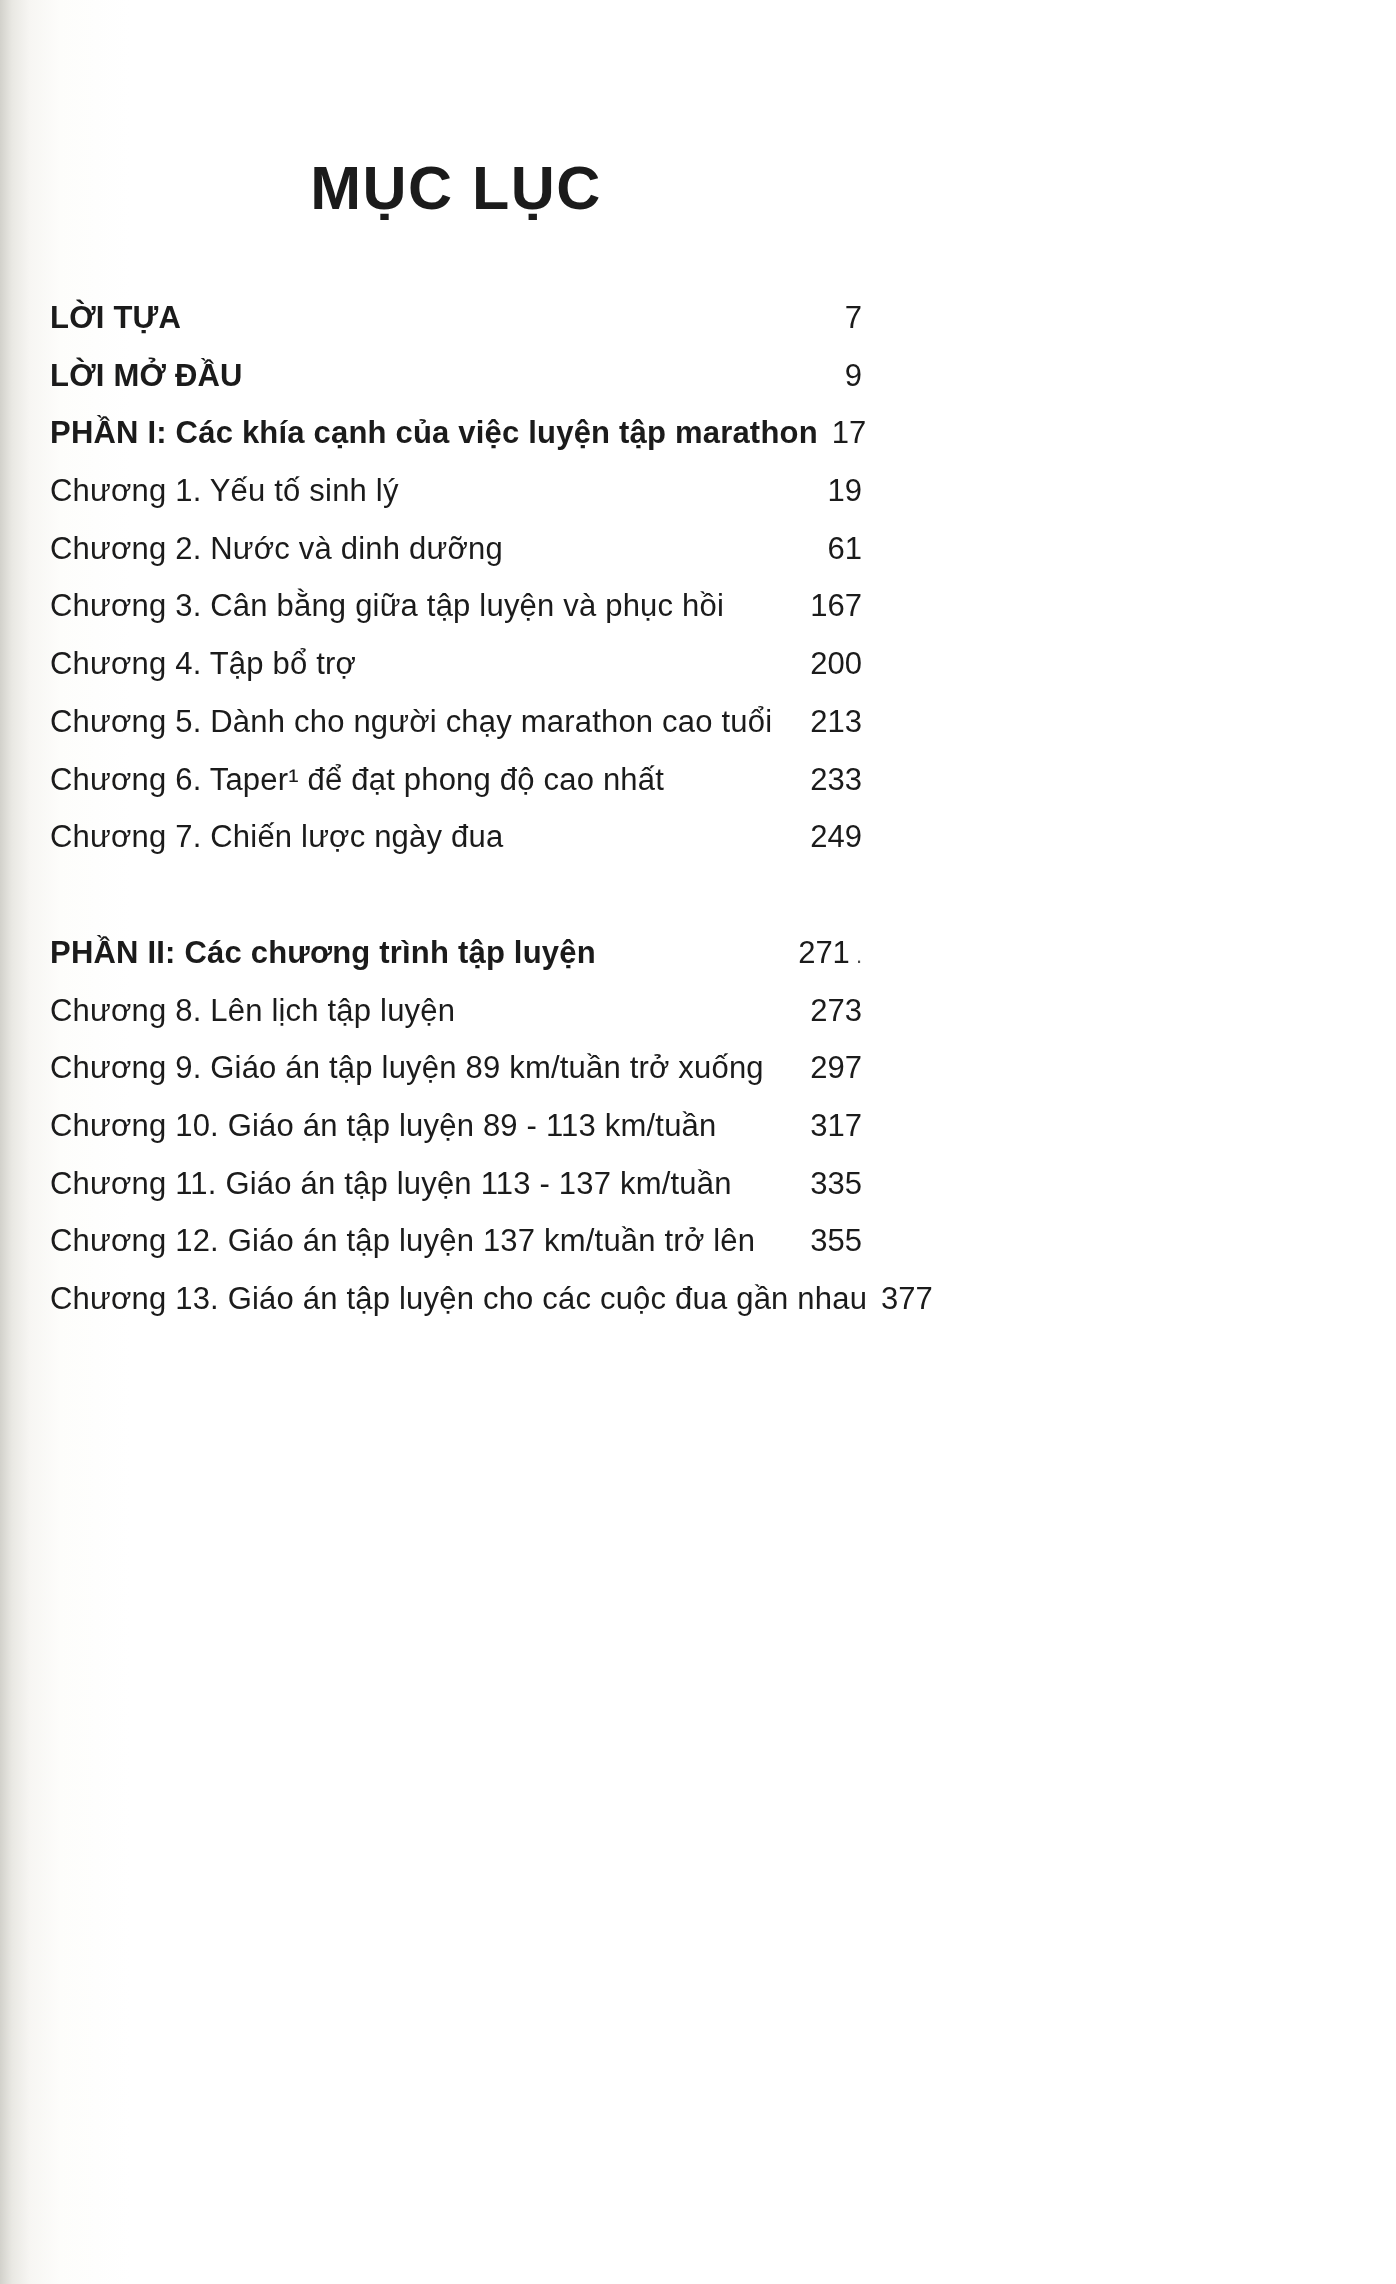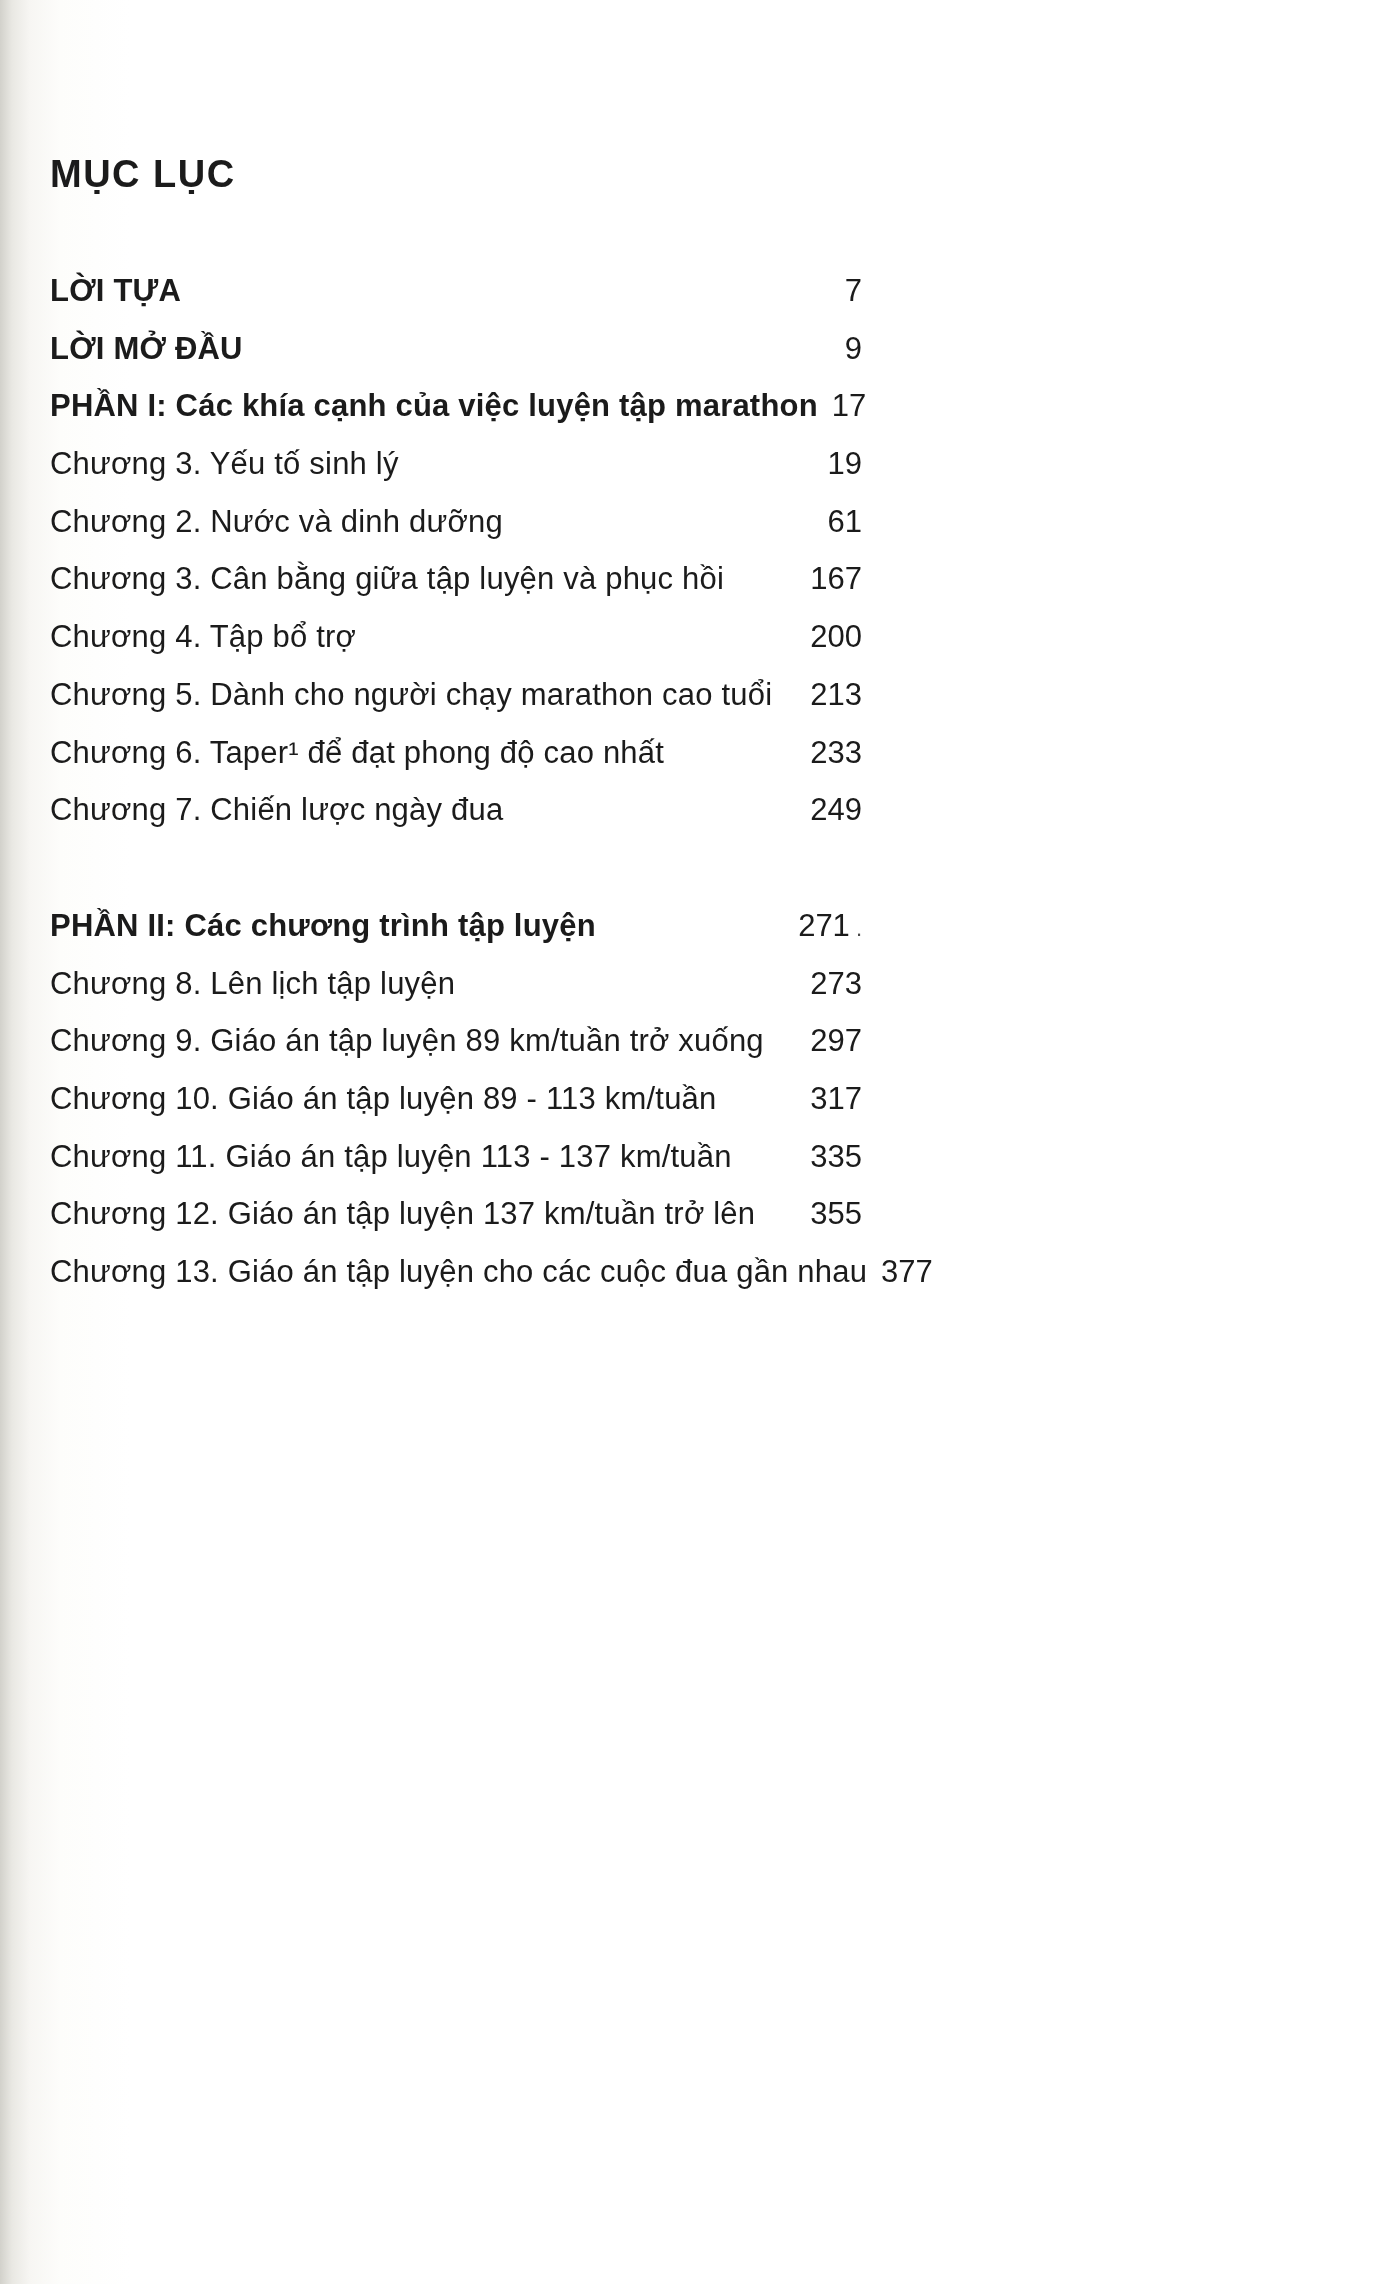--- a/index.html
+++ b/index.html
@@ -22,22 +22,22 @@
       #ffffff 130px);
   }
   .content {
     position: absolute;
     left: 50px;
     top: 0;
     width: 812px;
   }
   .page-title {
     padding-top: 153px;
-    text-align: left;
-    font-size: 38px;
+    text-align: center;
+    font-size: 61px;
     font-weight: bold;
     letter-spacing: 1.5px;
   }
   .toc {
     margin-top: 66px;
   }
   .toc-row {
     display: flex;
     justify-content: space-between;
     align-items: baseline;
@@ -95,21 +95,21 @@
         <span class="toc-label">LỜI MỞ ĐẦU</span>
         <span class="toc-page">9</span>
       </div>
 
       <div class="toc-row bold bold-num">
         <span class="toc-label">PHẦN I: Các khía cạnh của việc luyện tập marathon</span>
         <span class="toc-page">17</span>
       </div>
 
       <div class="toc-row">
-        <span class="toc-label">Chương 3. Yếu tố sinh lý</span>
+        <span class="toc-label">Chương 1. Yếu tố sinh lý</span>
         <span class="toc-page">19</span>
       </div>
 
       <div class="toc-row">
         <span class="toc-label">Chương 2. Nước và dinh dưỡng</span>
         <span class="toc-page">61</span>
       </div>
 
       <div class="toc-row">
         <span class="toc-label">Chương 3. Cân bằng giữa tập luyện và phục hồi</span>

